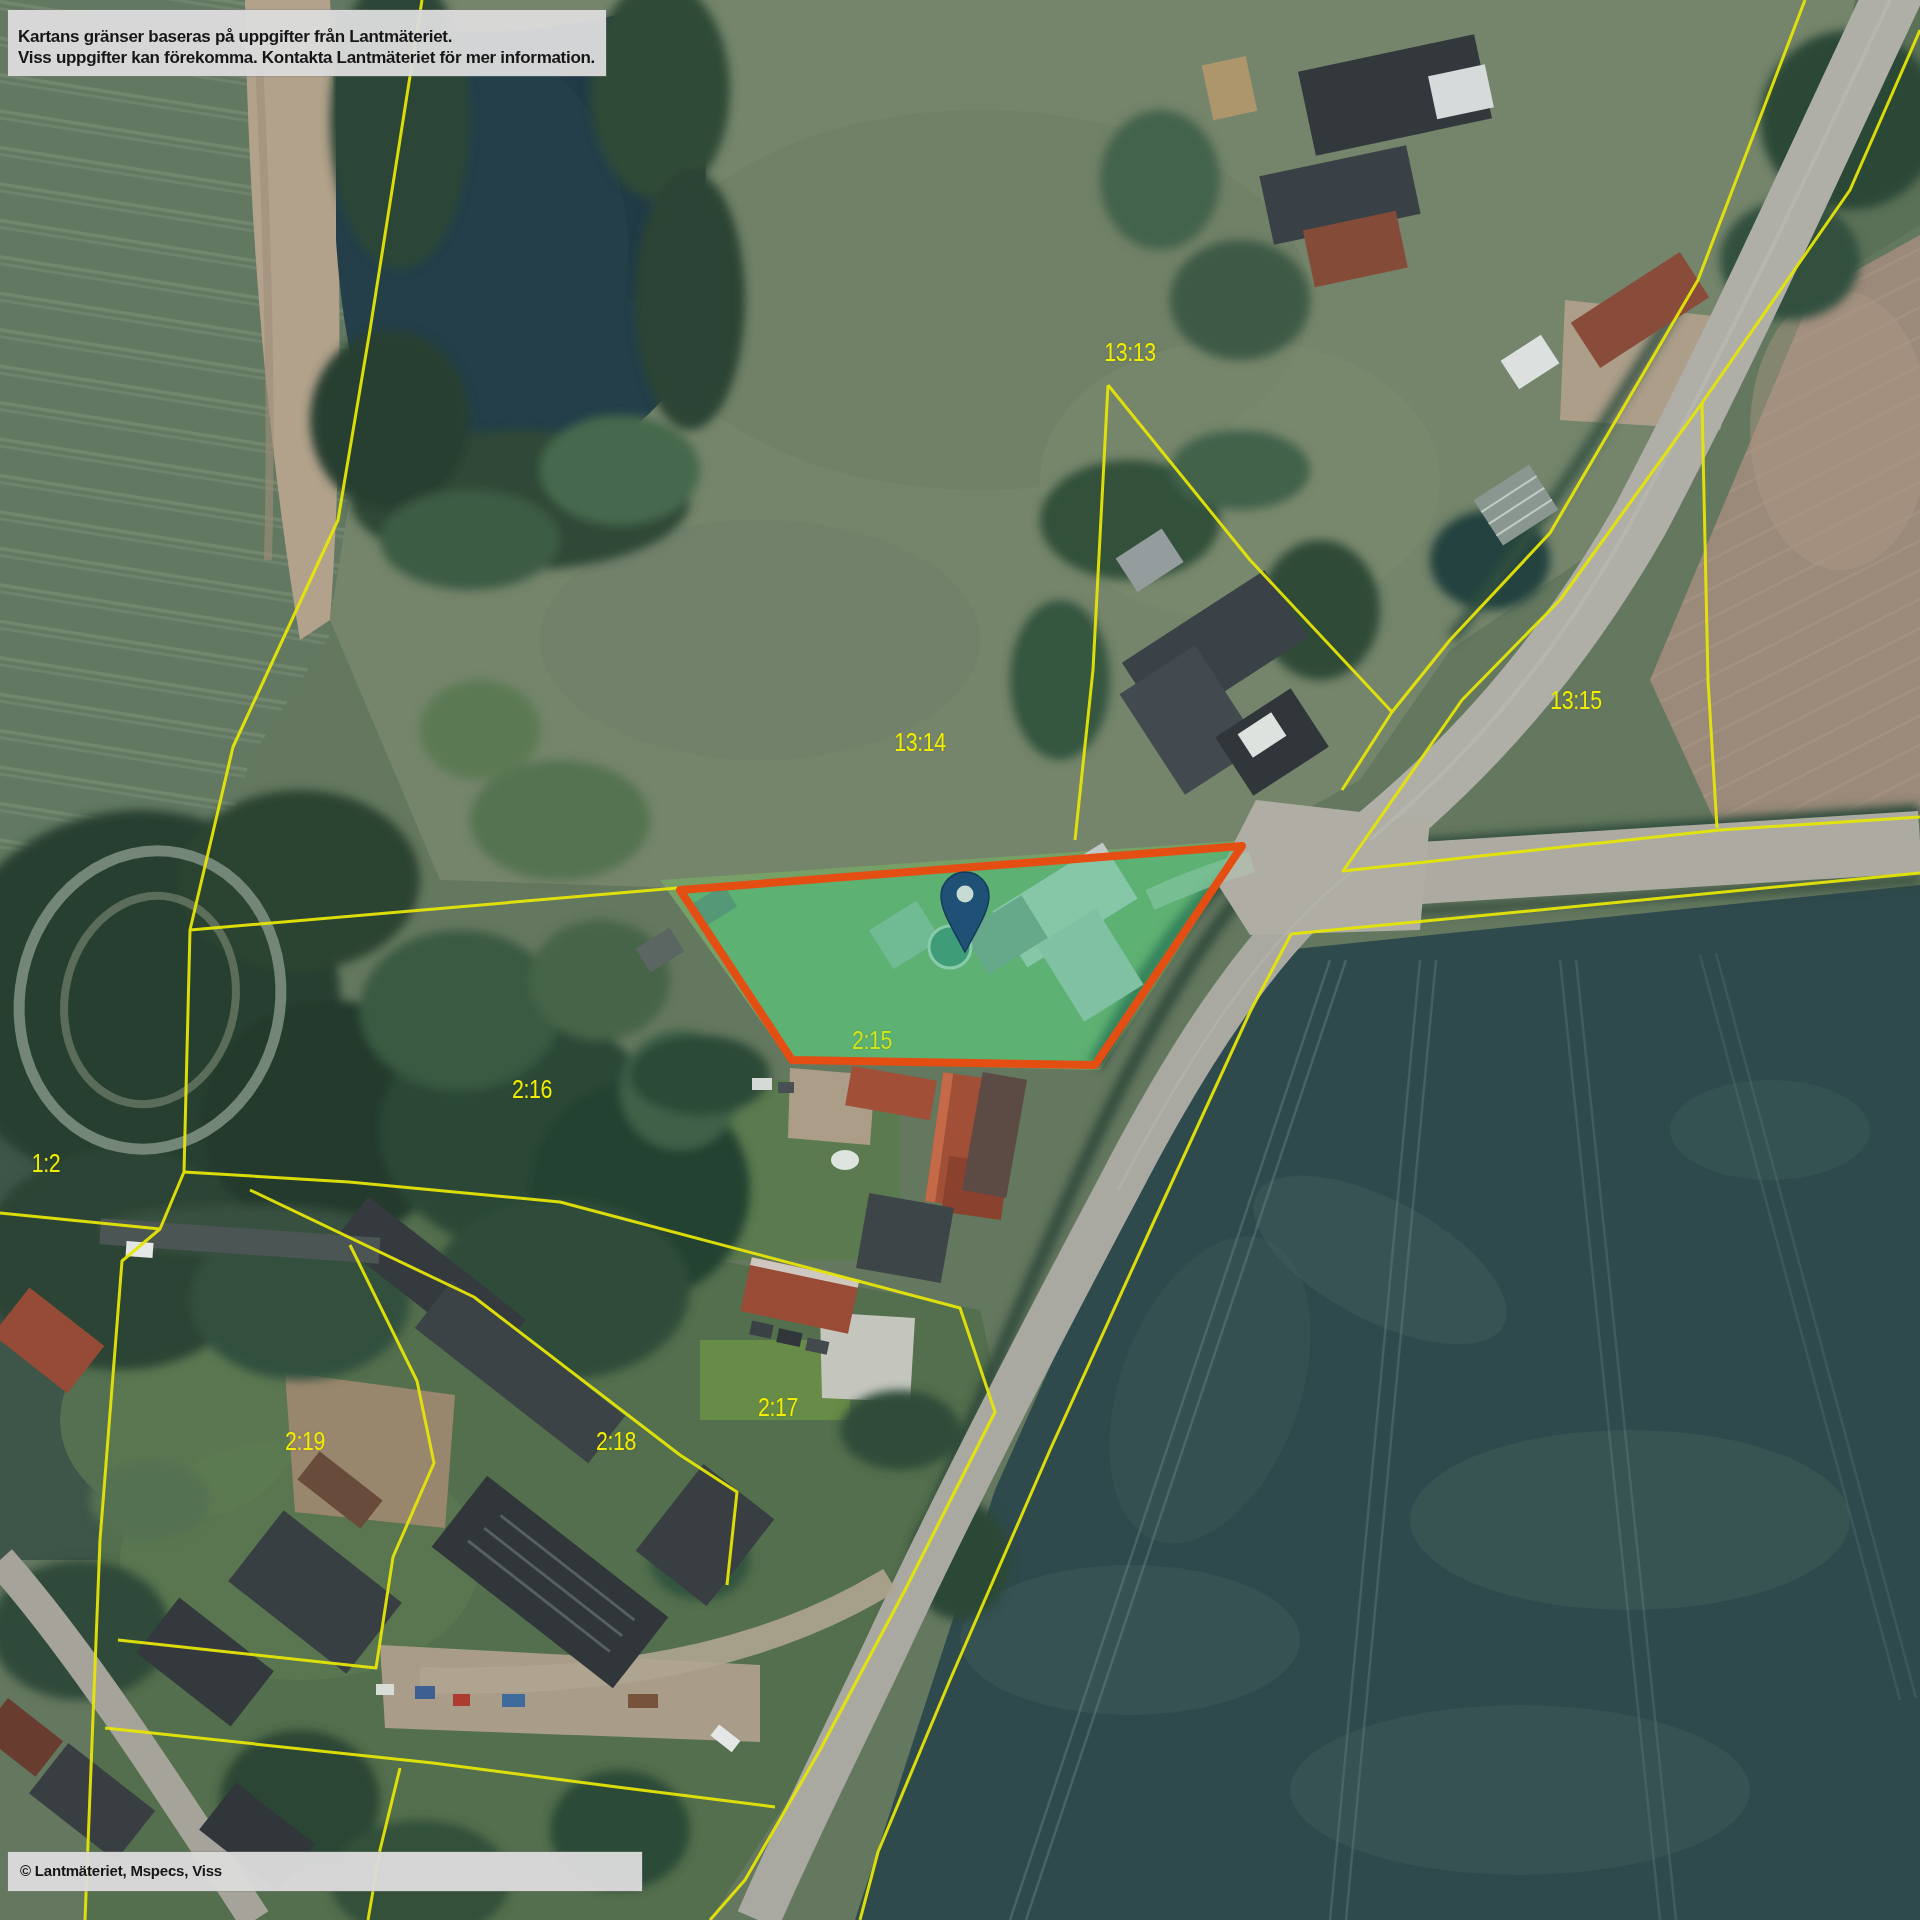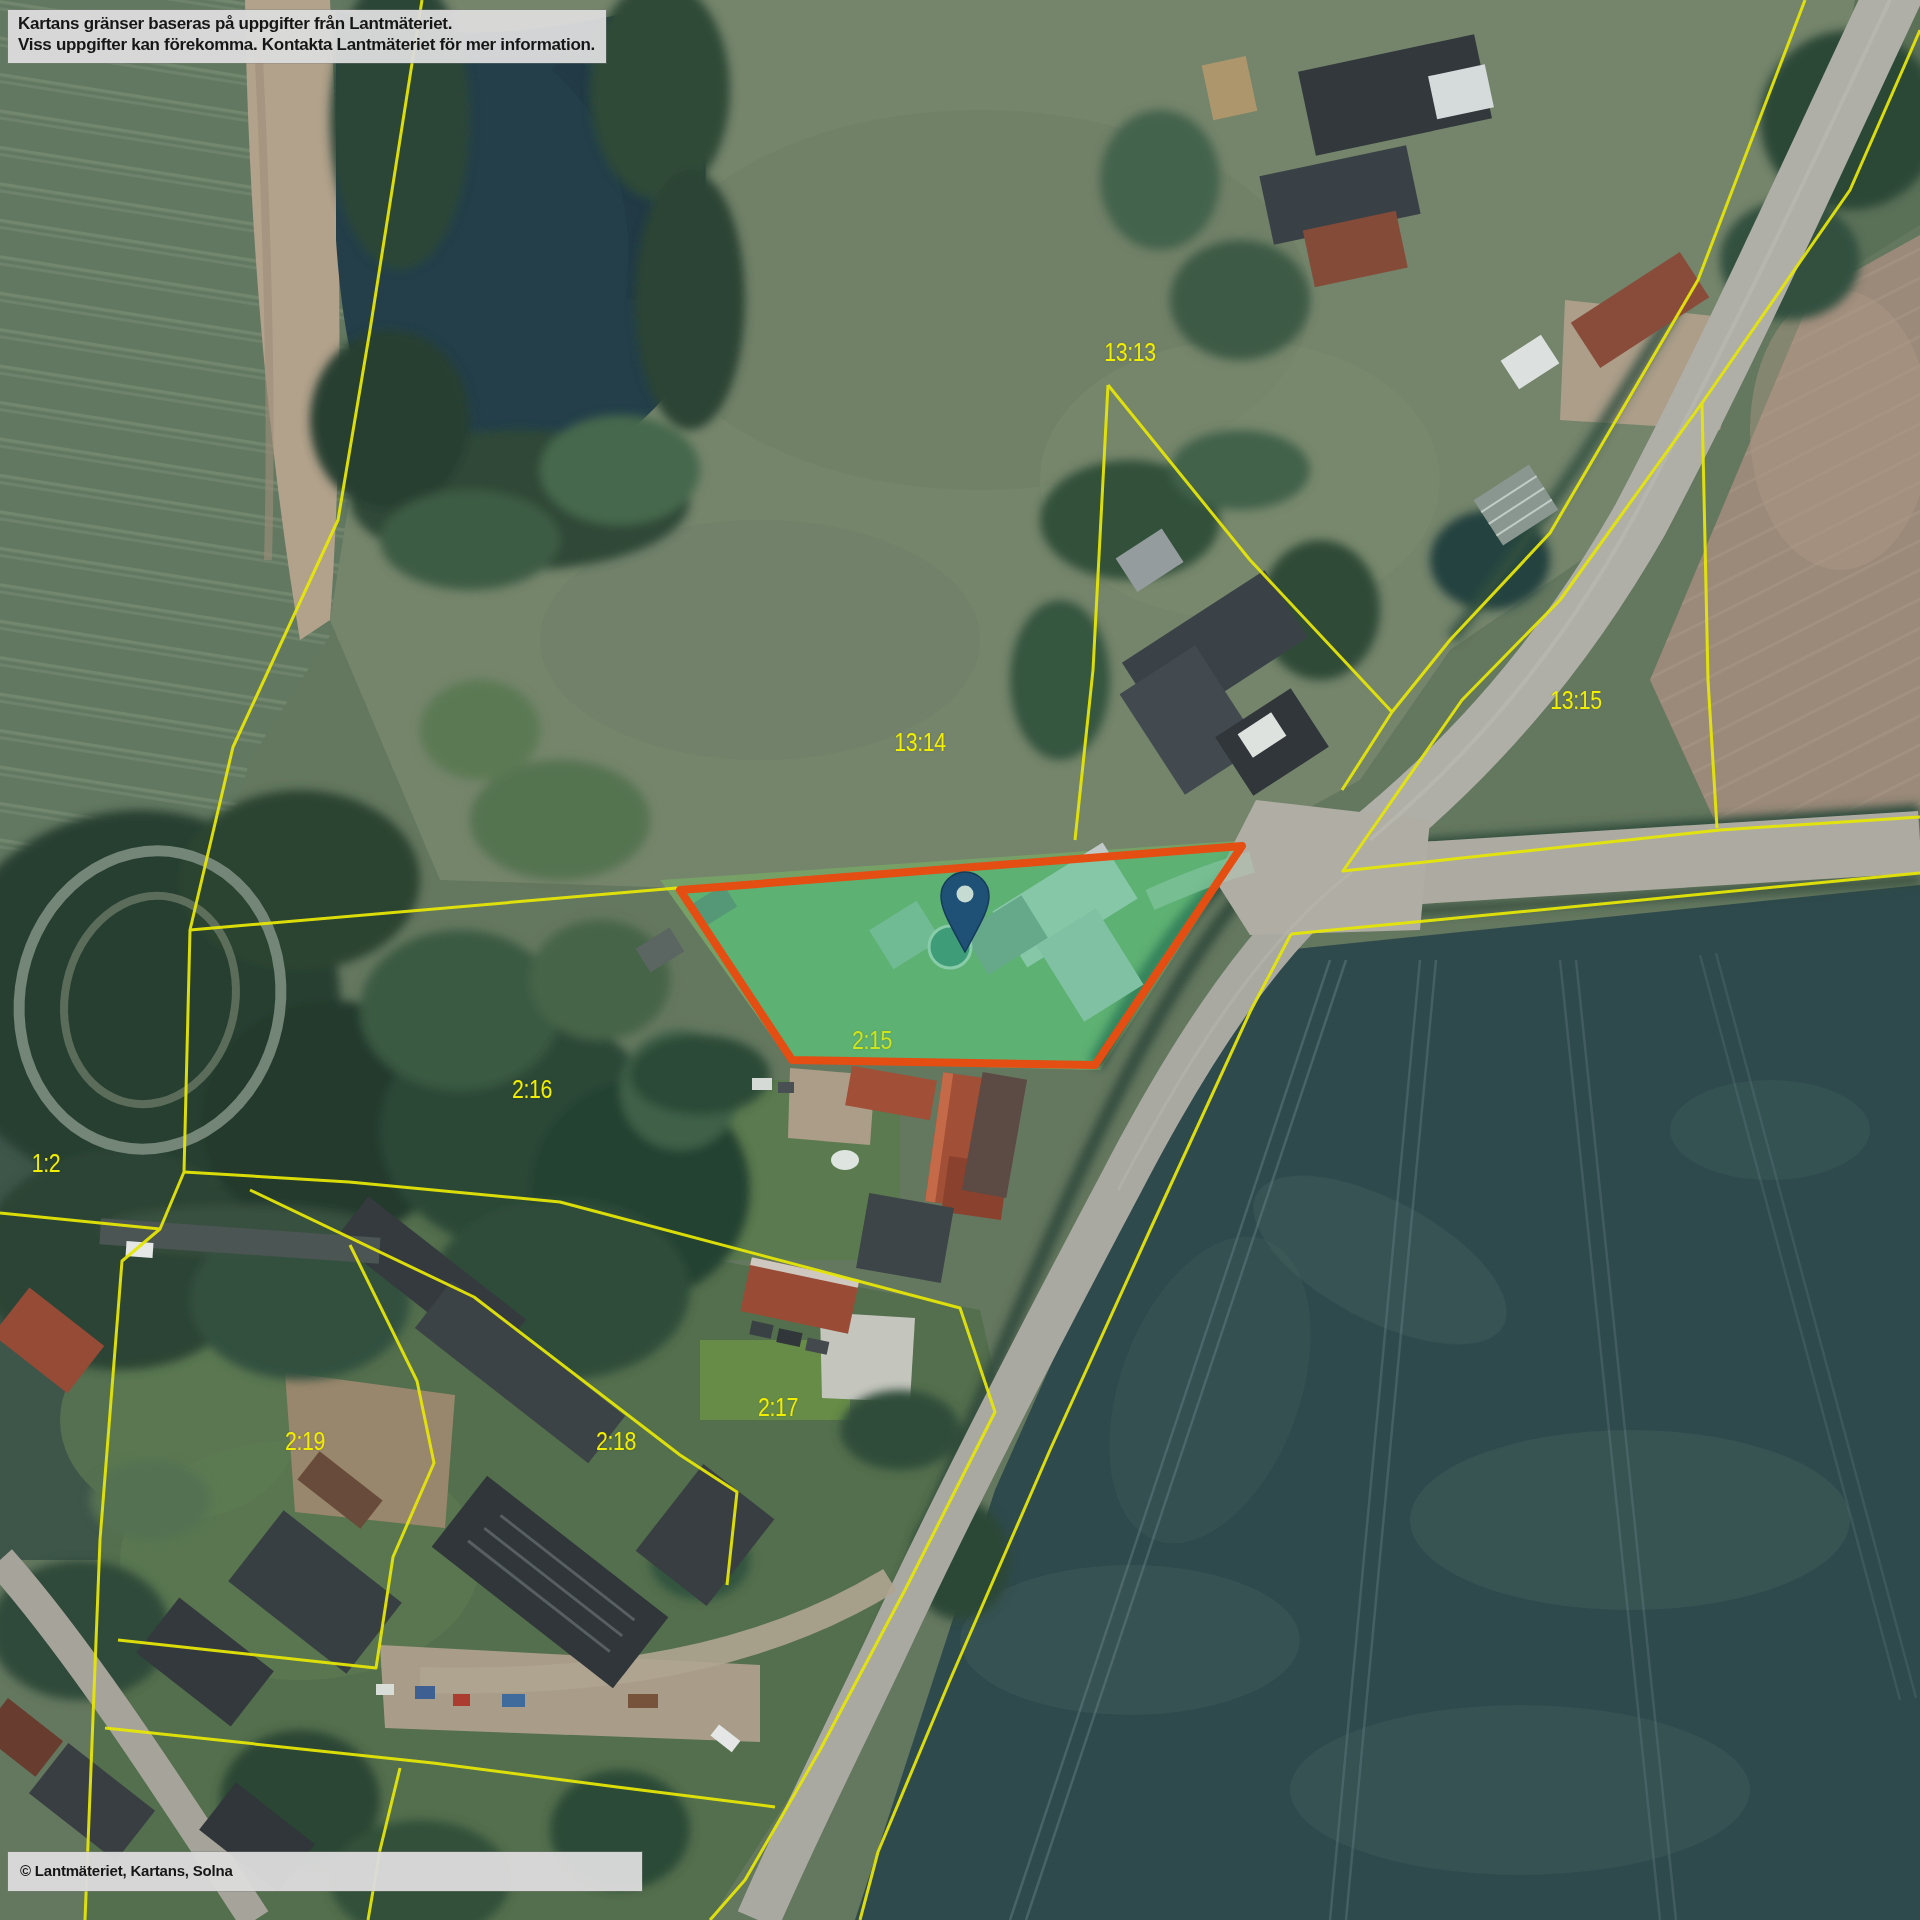--- a/index.html
+++ b/index.html
@@ -20,21 +20,21 @@
   }
   .parcel-label.highlighted{color:#cfe41a;}
   .notice-box{
     position:absolute;left:8px;
     background:rgba(219,219,219,.96);
     color:#161616;
     box-shadow:0 0 0 1px rgba(130,130,130,.35);
   }
   #disclaimer-box{
     top:10px;
-    padding:3px 11px 8px 10px;
+    padding:16px 11px 8px 10px;
     font-size:17px;line-height:21px;font-weight:600;letter-spacing:-.3px;
   }
   #attribution-box{
     top:1852px;width:610px;
     padding:9px 12px 10px 12px;
     font-size:15px;line-height:20px;font-weight:bold;letter-spacing:-.2px;
   }
 </style>
 </head>
 <body>
@@ -381,16 +381,16 @@
   <div class="parcel-label" style="left:305px;top:1441px">2:19</div>
   <div class="parcel-label" style="left:616px;top:1441px">2:18</div>
   <div class="parcel-label" style="left:778px;top:1407px">2:17</div>
 
   <div id="disclaimer-box" class="notice-box">
     <div>Kartans gränser baseras på uppgifter från Lantmäteriet.</div>
     <div>Viss uppgifter kan förekomma. Kontakta Lantmäteriet för mer information.</div>
   </div>
 
   <div id="attribution-box" class="notice-box">
-    <div>© Lantmäteriet, Kartans, Solna</div>
+    <div>© Lantmäteriet, Mspecs, Viss</div>
   </div>
 
 </div>
 
 </body></html>

